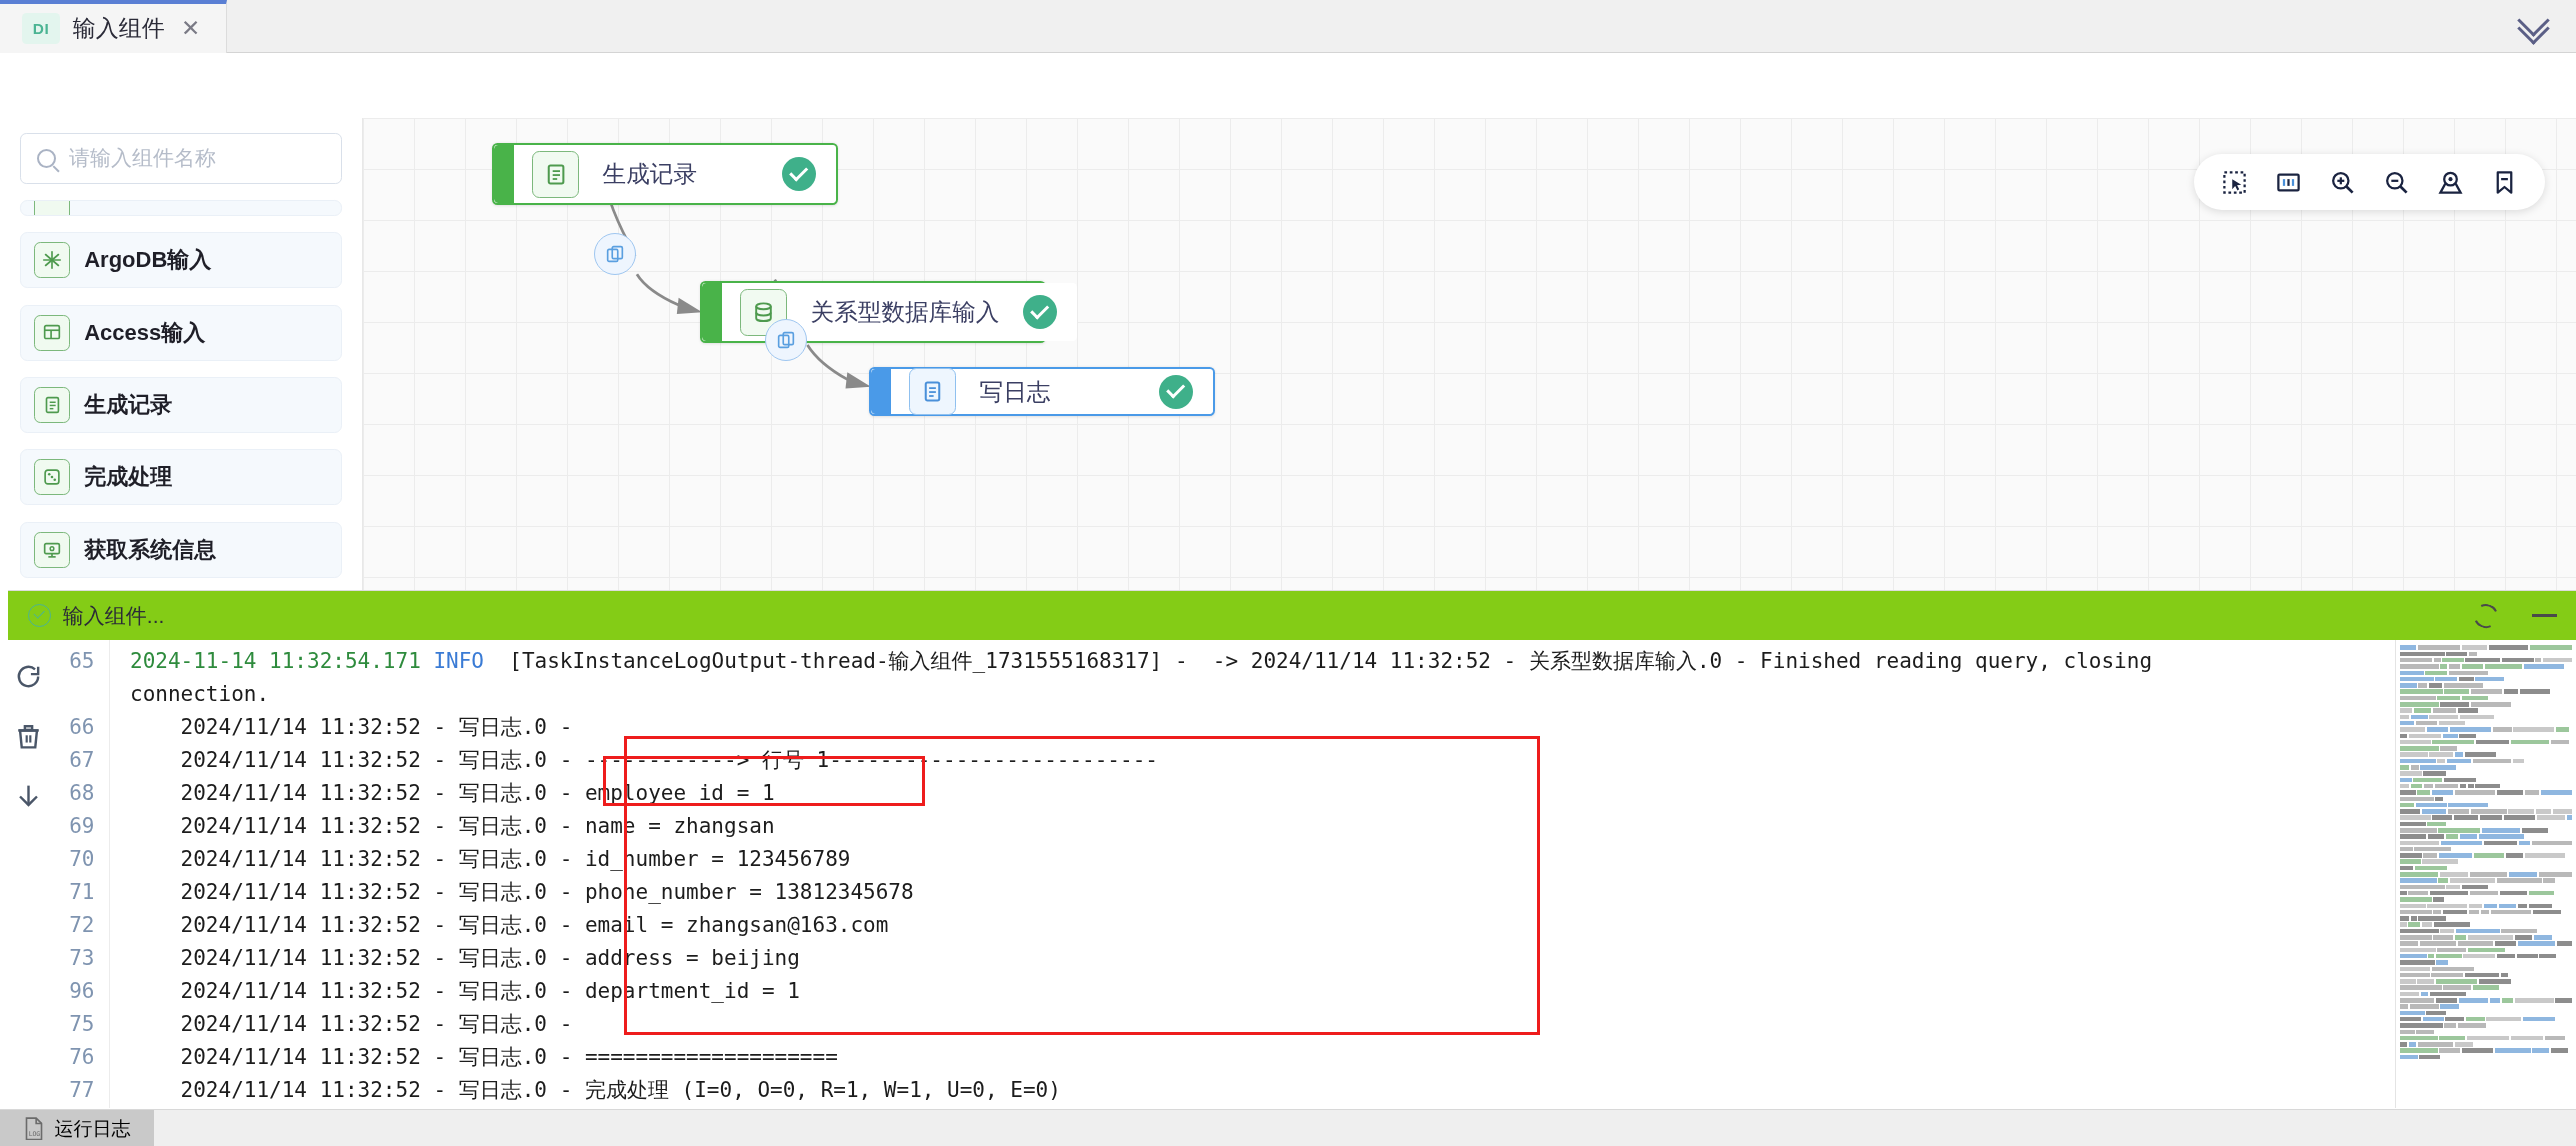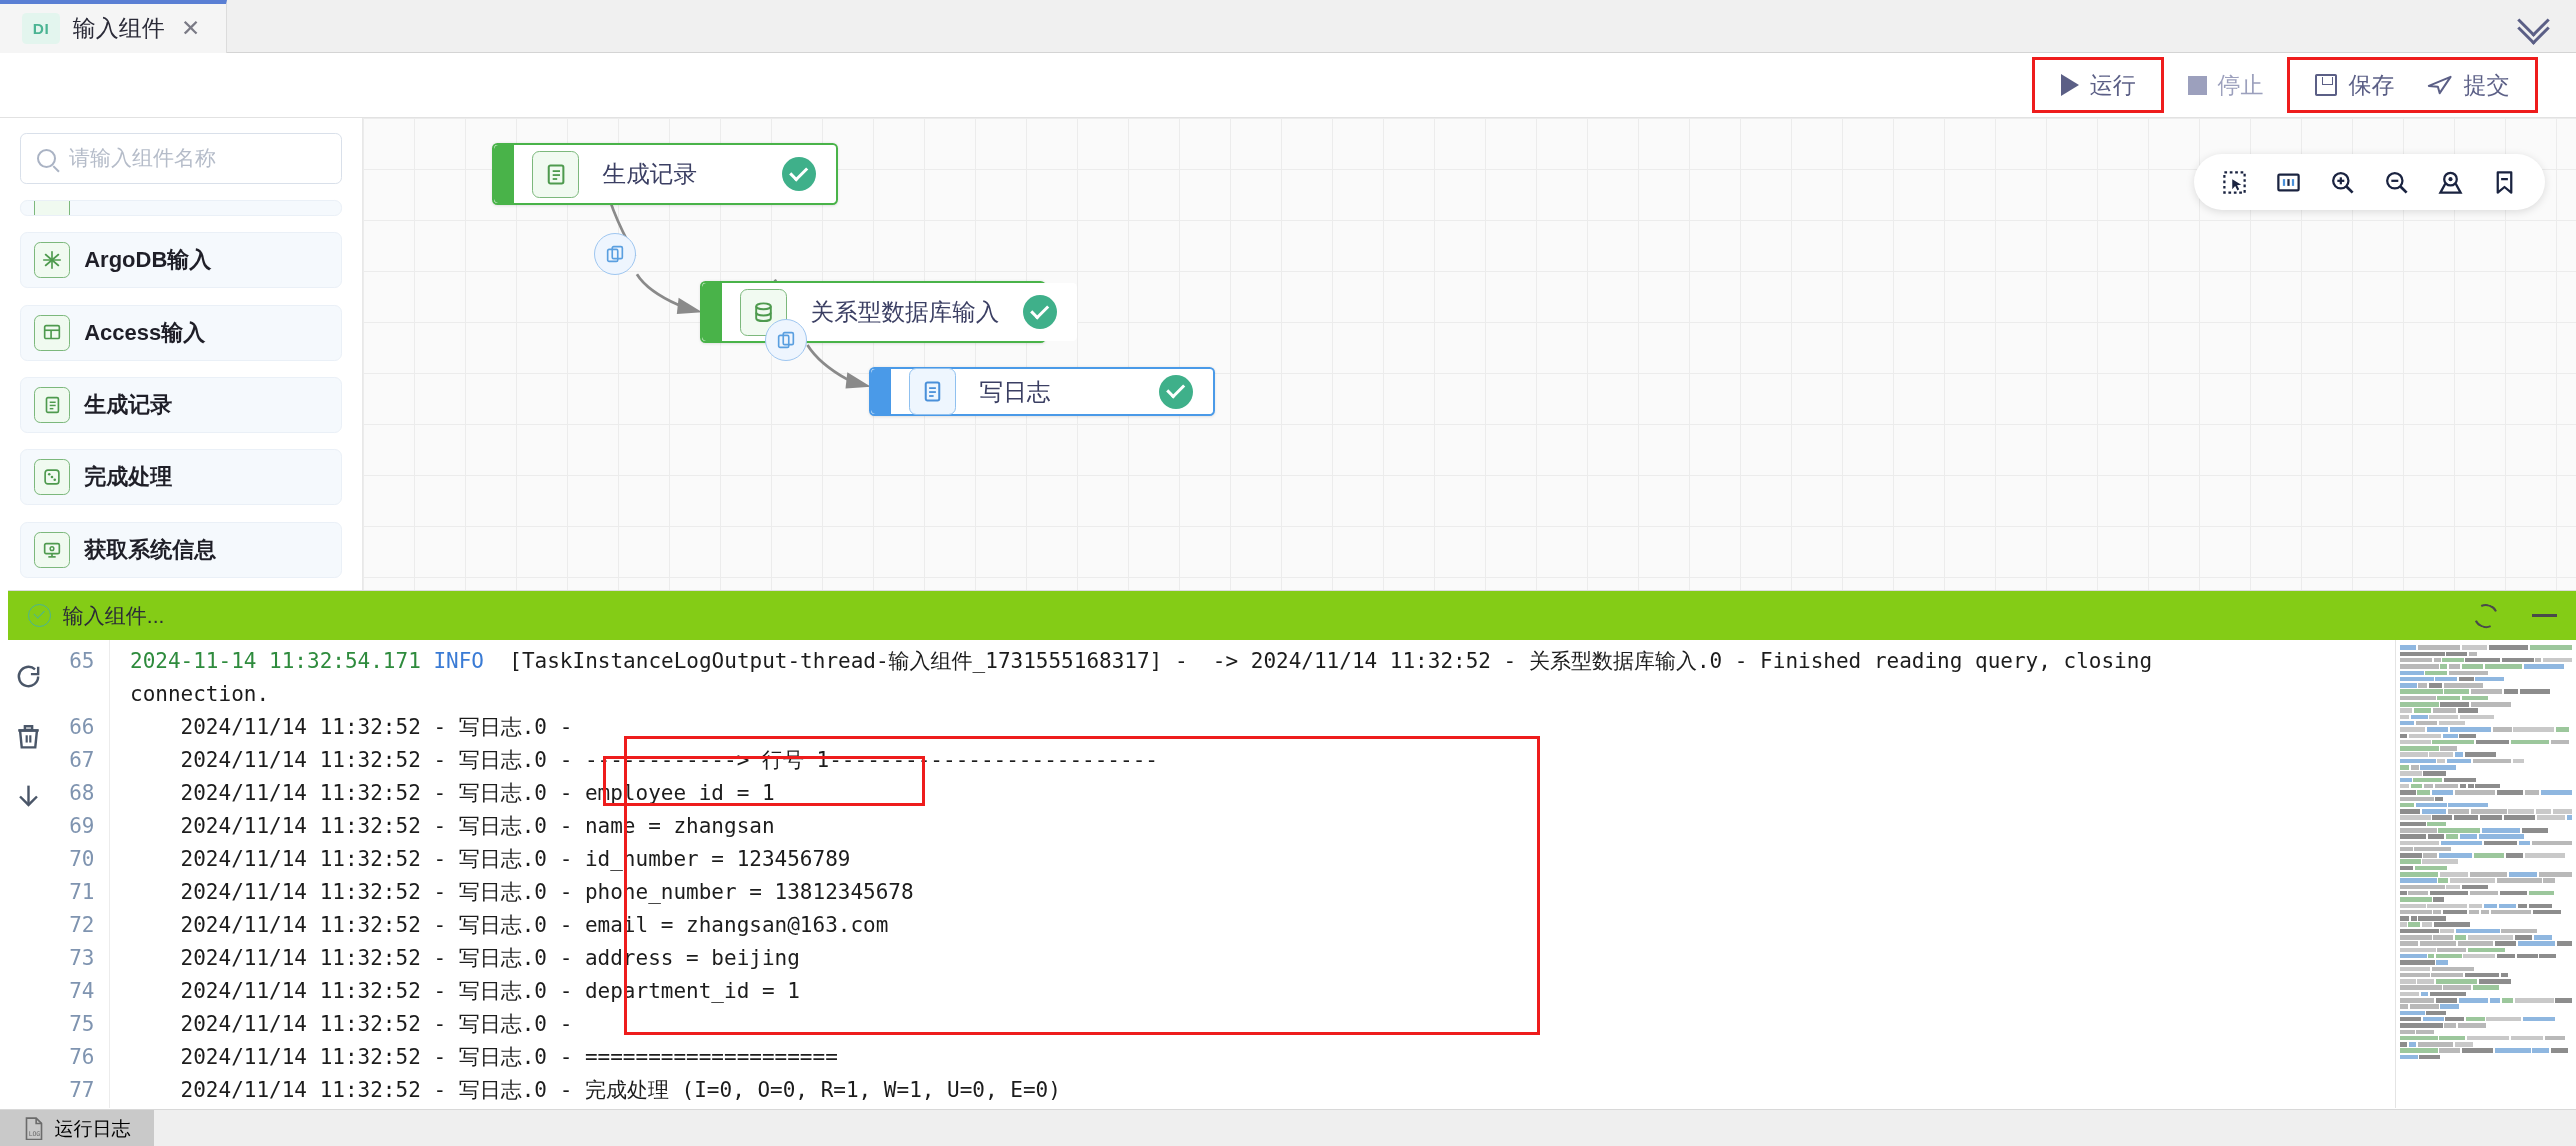--- a/index.html
+++ b/index.html
@@ -273,48 +273,20 @@
       <span class="tab-badge">DI</span>
       <span class="tab-title">输入组件</span>
       <span class="tab-close">✕</span>
     </div>
     <div class="tabbar-spacer"></div>
     <div class="collapse-btn">
       <span class="chev-dbl"></span>
     </div>
   </div>
 
-  <div class="action-bar">
-    <div class="act-group boxed">
-      <div class="act-btn">
-        <span class="ic-play"></span>
-        <span>运行</span>
-      </div>
-    </div>
-    <div class="act-group">
-      <div class="act-btn disabled">
-        <span class="ic-stop"></span>
-        <span>停止</span>
-      </div>
-    </div>
-    <div class="act-group boxed">
-      <div class="act-btn">
-        <span class="ic-save"></span>
-        <span>保存</span>
-      </div>
-      <div class="act-btn">
-        <span class="ic-send">
-          <svg width="25.4" height="22" viewBox="0 0 28 24">
-            <path d="M2 13 L26 3 L14 21 L12 14 Z" fill="none" stroke="#5b5f86" stroke-width="2.2" stroke-linejoin="round"></path>
-          </svg>
-        </span>
-        <span>提交</span>
-      </div>
-    </div>
-  </div>
 
   <div class="left-panel">
     <div class="search-box">
       <span class="ic-search"></span>
       <span class="search-ph">请输入组件名称</span>
     </div>
     <div class="comp-list">
 
       <div class="comp-item partial">
         <span class="comp-ic"></span>
@@ -548,21 +520,21 @@
         <div class="log-line">65</div>
         <div class="log-line"></div>
         <div class="log-line">66</div>
         <div class="log-line">67</div>
         <div class="log-line">68</div>
         <div class="log-line">69</div>
         <div class="log-line">70</div>
         <div class="log-line">71</div>
         <div class="log-line">72</div>
         <div class="log-line">73</div>
-        <div class="log-line">74</div>
+        <div class="log-line">96</div>
         <div class="log-line">75</div>
         <div class="log-line">76</div>
         <div class="log-line">77</div>
         <div class="log-line">78</div>
       </div>
     <div class="log-body"><div class="log-line"><span class="lg-time">2024-11-14 11:32:54.171 </span><span class="lg-info">INFO</span><span>  [TaskInstanceLogOutput-thread-输入组件_1731555168317] -  -&gt; 2024/11/14 11:32:52 - 关系型数据库输入.0 - Finished reading query, closing</span></div><div class="log-line"><span>connection.</span></div><div class="log-line"><span>    2024/11/14 11:32:52 - 写日志.0 - </span></div><div class="log-line"><span>    2024/11/14 11:32:52 - 写日志.0 - ------------&gt; 行号 1--------------------------</span></div><div class="log-line"><span>    2024/11/14 11:32:52 - 写日志.0 - employee_id = 1</span></div><div class="log-line"><span>    2024/11/14 11:32:52 - 写日志.0 - name = zhangsan</span></div><div class="log-line"><span>    2024/11/14 11:32:52 - 写日志.0 - id_number = 123456789</span></div><div class="log-line"><span>    2024/11/14 11:32:52 - 写日志.0 - phone_number = 13812345678</span></div><div class="log-line"><span>    2024/11/14 11:32:52 - 写日志.0 - email = zhangsan@163.com</span></div><div class="log-line"><span>    2024/11/14 11:32:52 - 写日志.0 - address = beijing</span></div><div class="log-line"><span>    2024/11/14 11:32:52 - 写日志.0 - department_id = 1</span></div><div class="log-line"><span>    2024/11/14 11:32:52 - 写日志.0 - </span></div><div class="log-line"><span>    2024/11/14 11:32:52 - 写日志.0 - ====================</span></div><div class="log-line"><span>    2024/11/14 11:32:52 - 写日志.0 - 完成处理 (I=0, O=0, R=1, W=1, U=0, E=0)</span></div><div class="log-line"><span>    2024/11/14 11:32:52 - 关系型数据库输入.0 - 完成处理 (I=0, O=0, R=2, W=1, U=0, E=0)</span></div></div>
 
     <div class="log-minimap">
         <div class="mm-row">
           <div class="mm-seg" style="width: 17.4px; background: rgb(143, 183, 224);"></div>

